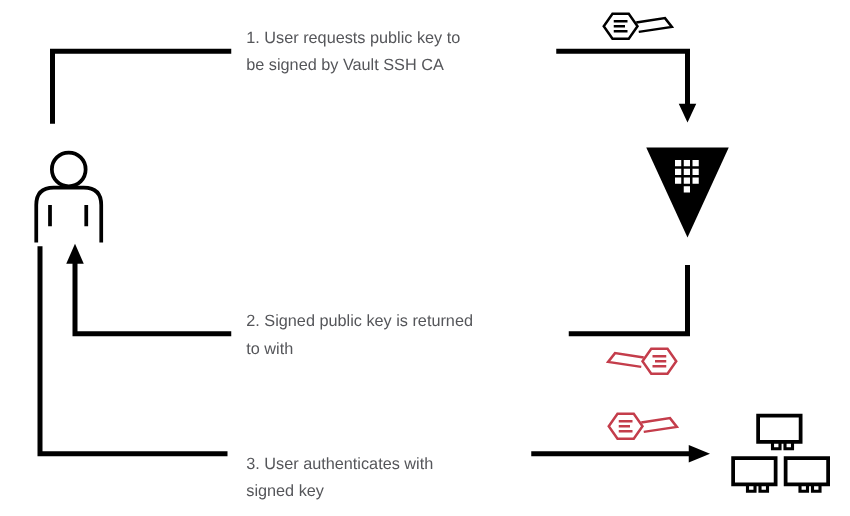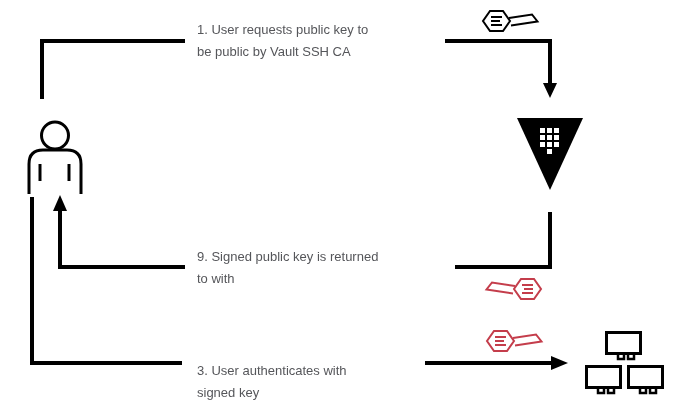--- a/index.html
+++ b/index.html
@@ -108,25 +108,25 @@
         <path d="M23,23 v5 h6 v-5" stroke-width="2.5" class="icon-stroke"></path>
       </g>
     </defs>
     <use href="#monitor" x="21" y="2"></use>
     <use href="#monitor" x="1" y="36"></use>
     <use href="#monitor" x="43" y="36"></use>
   </svg>
 
   <div class="step-label" style="left:197px;top:19px;">
     <div>1. User requests public key to</div>
-    <div>be public by Vault SSH CA</div>
+    <div>be signed by Vault SSH CA</div>
   </div>
 
   <div class="step-label" style="left:197px;top:246px;">
-    <div>9. Signed public key is returned</div>
+    <div>2. Signed public key is returned</div>
     <div>to with</div>
   </div>
 
   <div class="step-label" style="left:197px;top:360px;">
     <div>3. User authenticates with</div>
     <div>signed key</div>
   </div>
 
 </div>
 

